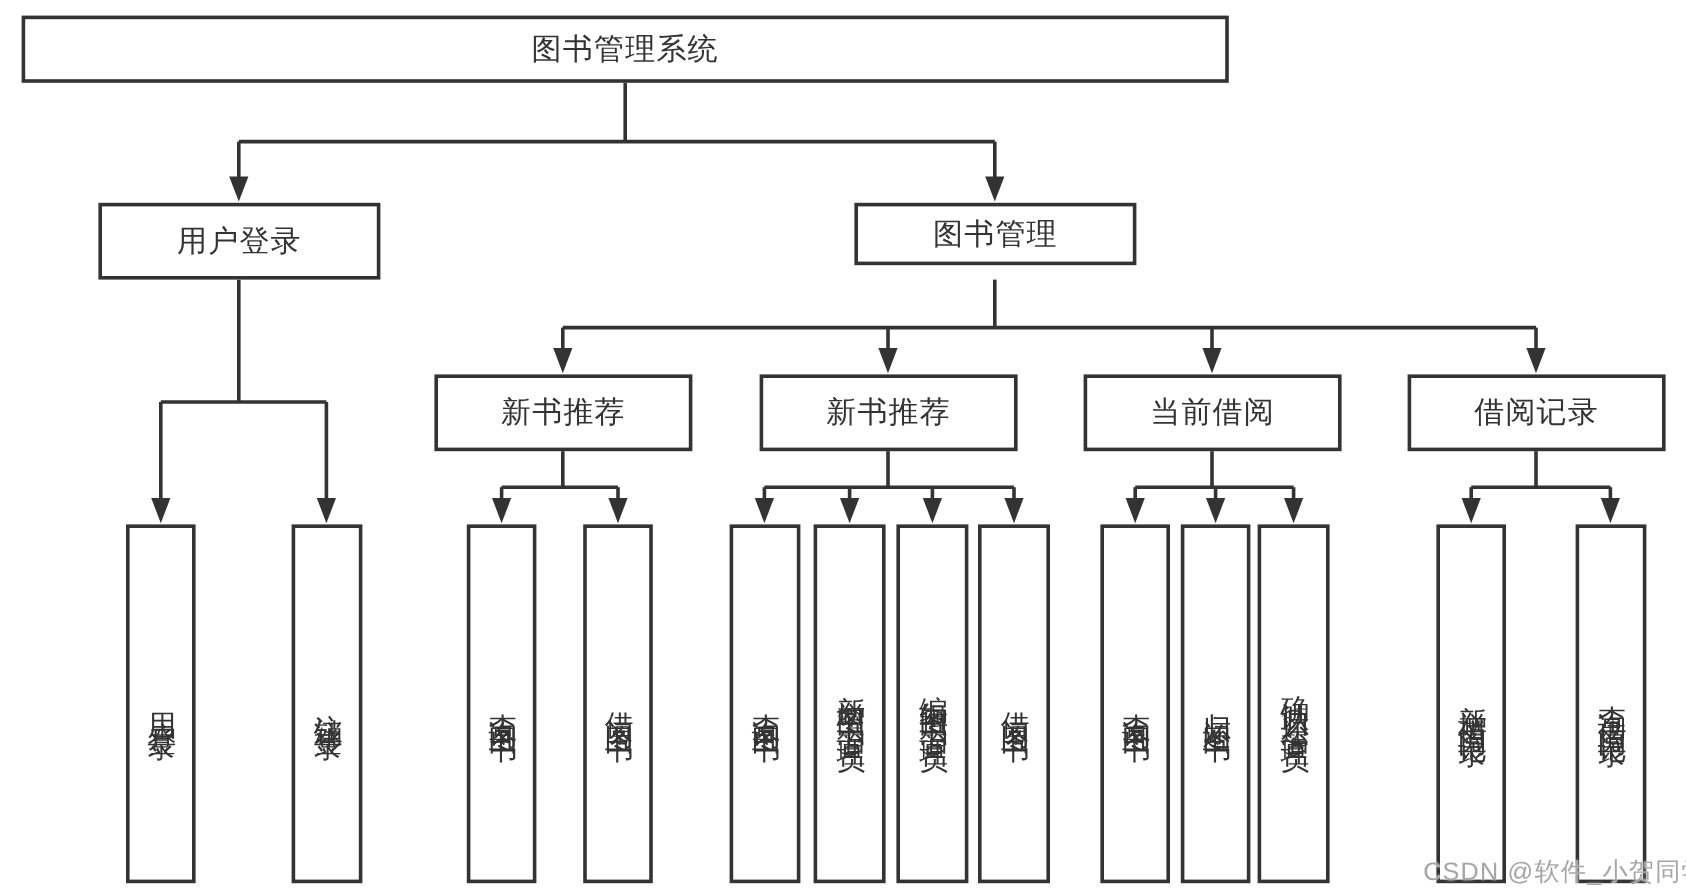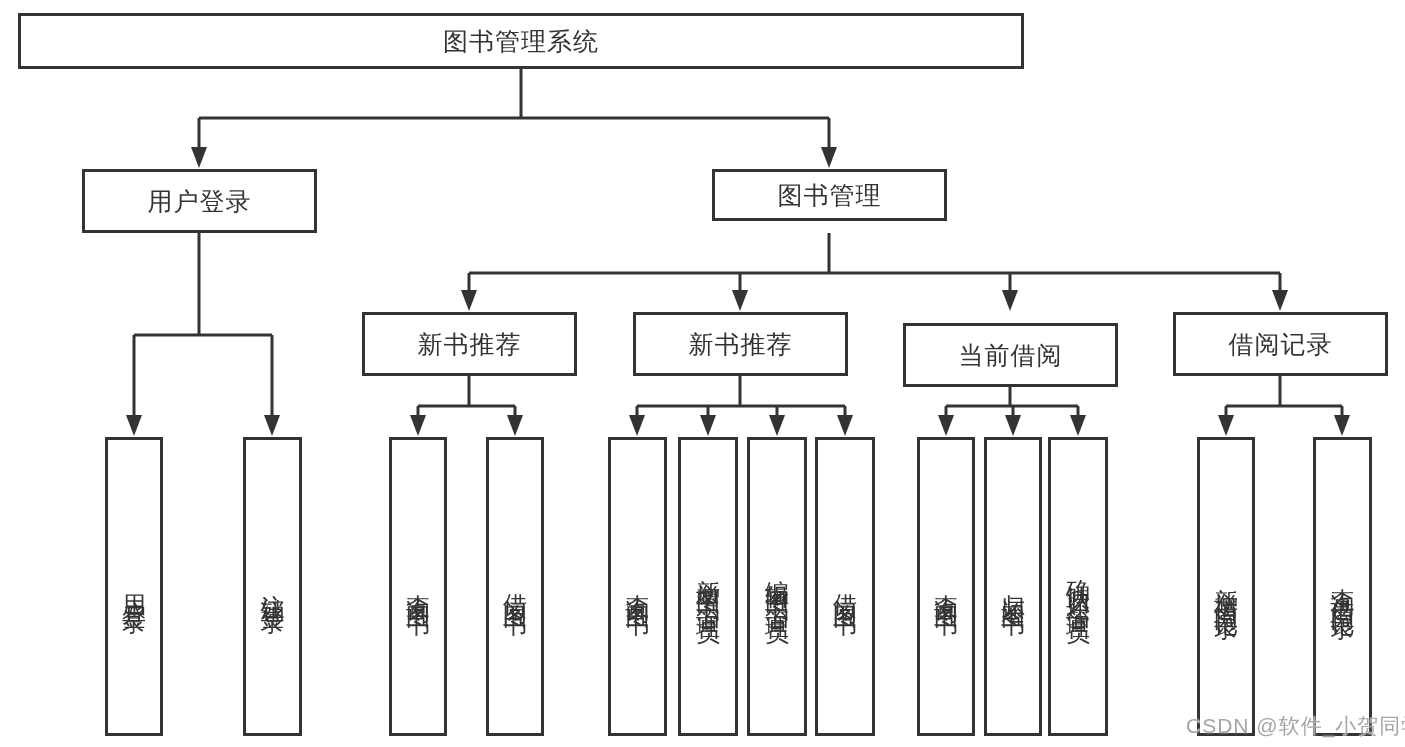--- a/index.html
+++ b/index.html
@@ -31,21 +31,21 @@
     line-height: 1;
     color: #333333;
     white-space: nowrap;
   }
   .hbox { letter-spacing: 1px; }
   .root-box   { left: 18px;   top: 13px;  width: 1006px; height: 56px; }
   .lv1-left   { left: 82px;   top: 169px; width: 235px;  height: 64px; }
   .lv1-right  { left: 712px;  top: 169px; width: 235px;  height: 52px; }
   .lv2-a      { left: 362px;  top: 312px; width: 215px;  height: 64px; }
   .lv2-b      { left: 633px;  top: 312px; width: 215px;  height: 64px; }
-  .lv2-c      { left: 903px;  top: 312px; width: 215px;  height: 64px; margin-top: 11px; }
+  .lv2-c      { left: 903px;  top: 312px; width: 215px;  height: 64px; }
   .lv2-d      { left: 1173px; top: 312px; width: 215px;  height: 64px; }
   .leaf {
     top: 437px;
     height: 299px;
     writing-mode: vertical-rl;
     text-orientation: mixed;
     letter-spacing: 6px;
     font-size: 24px;
     padding: 4px 0;
   }

